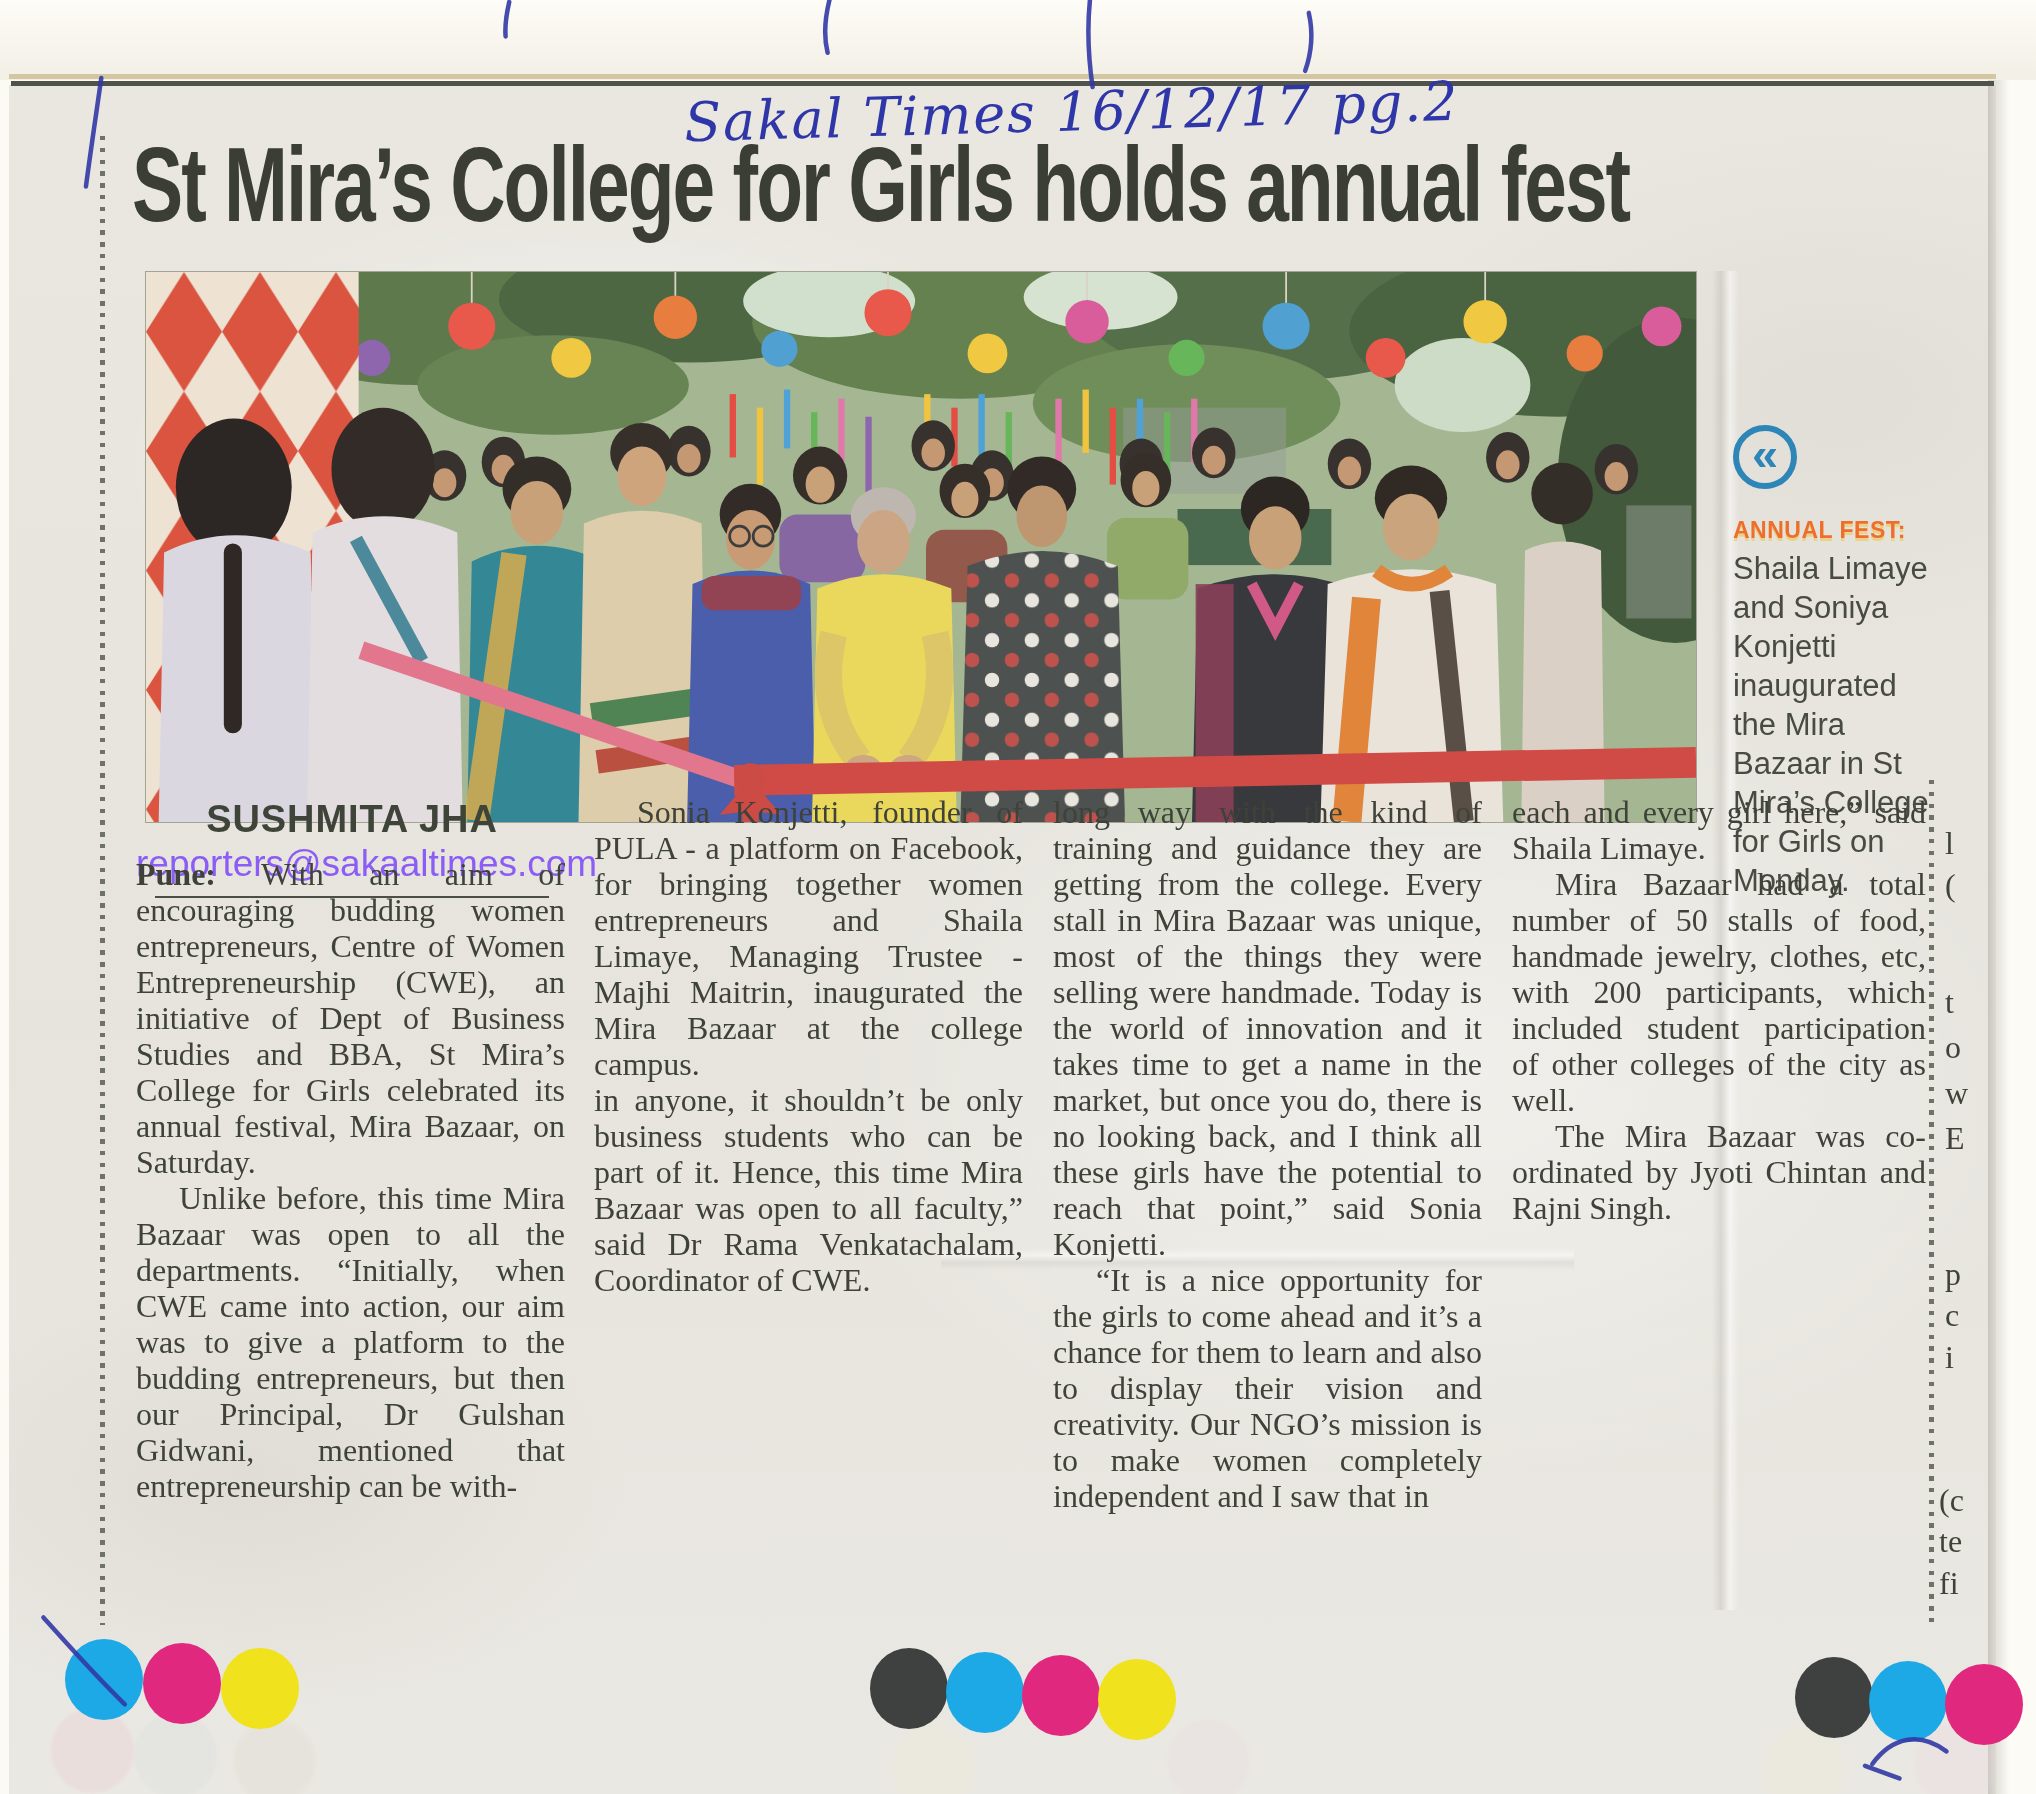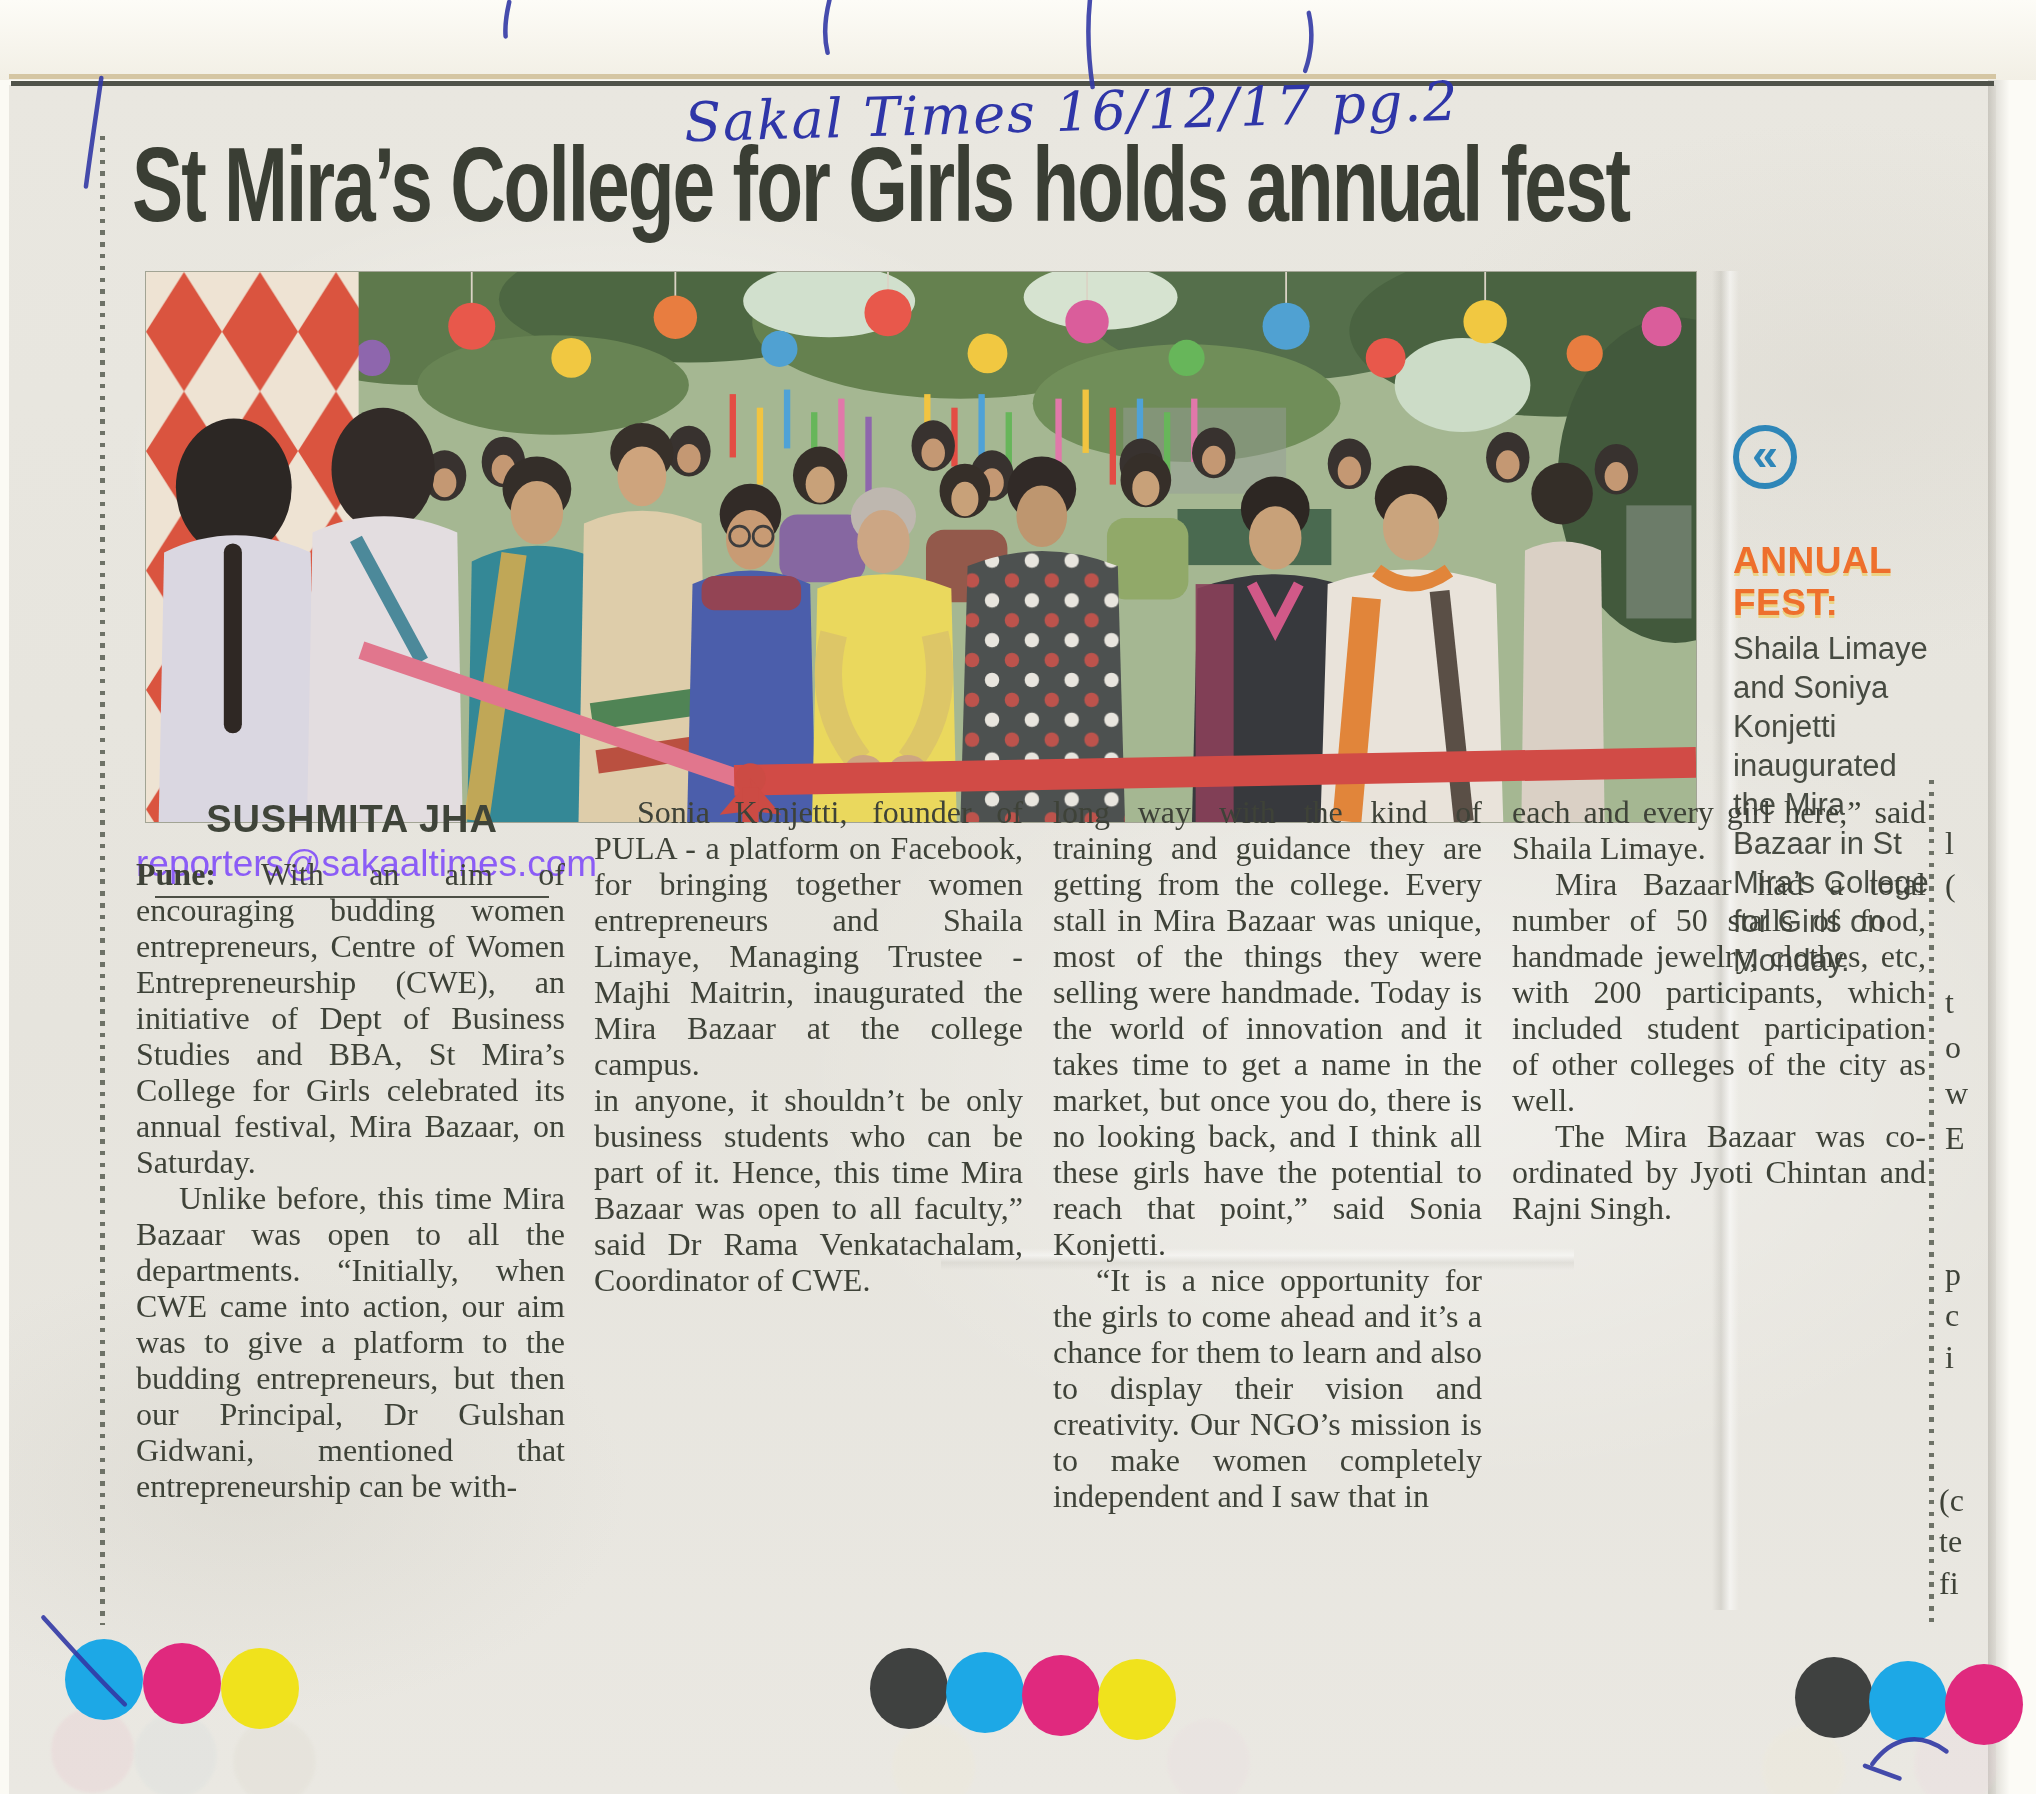--- a/index.html
+++ b/index.html
@@ -40,21 +40,21 @@
   .dotrule.right{left:1929px;top:780px;height:843px;}
   
   .photo{position:absolute;left:145px;top:271px;width:1550px;height:550px;
       border:0.9px solid #a2a494;background:#8da277;overflow:hidden;}
   
   .caption{position:absolute;left:1733px;top:425px;width:210px;
       font-family:"Liberation Sans",sans-serif;color:#474b42;}
   .caption-icon{width:52px;height:52px;border:6.3px solid #2e86b8;border-radius:50%;
       display:flex;align-items:center;justify-content:center;}
   .caption-icon span{font-size:47px;font-weight:bold;color:#2e86b8;line-height:1;margin-top:-7.2px;}
-  .caption-label{margin-top:51px;font-size:37px;font-weight:bold;color:#ee6f2d;
+  .caption-label{margin-top:28px;font-size:23px;font-weight:bold;color:#ee6f2d;
       letter-spacing:0.5px;text-shadow:0 2.7px 0 rgba(240,196,60,.55);}
   .caption-text{margin-top:5.4px;font-size:31px;line-height:39px;}
   
   .byline{position:absolute;left:136px;top:798px;width:432px;text-align:center;
       font-family:"Liberation Sans",sans-serif;color:#3f4439;}
   .byline-name{font-size:38px;font-weight:bold;letter-spacing:0.9px;}
   .byline-email{font-size:37px;margin-top:1.8px;color:#8b5cf6;}
   .byline-rule{width:394px;height:2.7px;background:#4c4f45;margin:11px auto 0;}
   
   .col{position:absolute;font-size:32px;line-height:36px;color:#3e4238;

